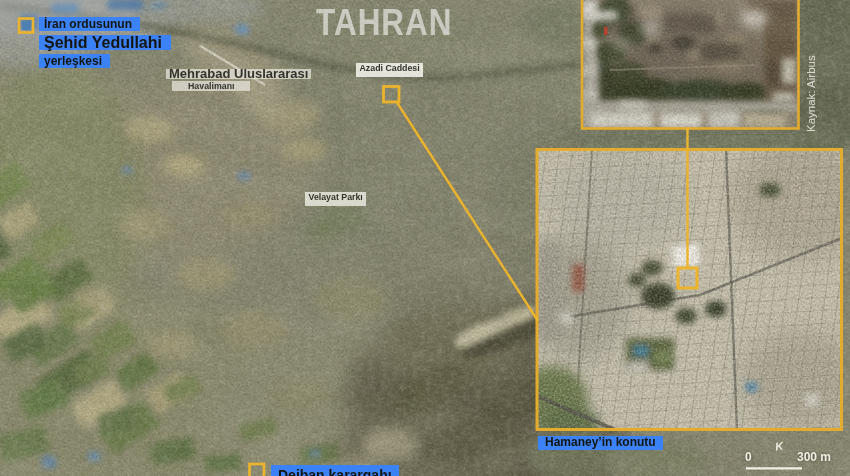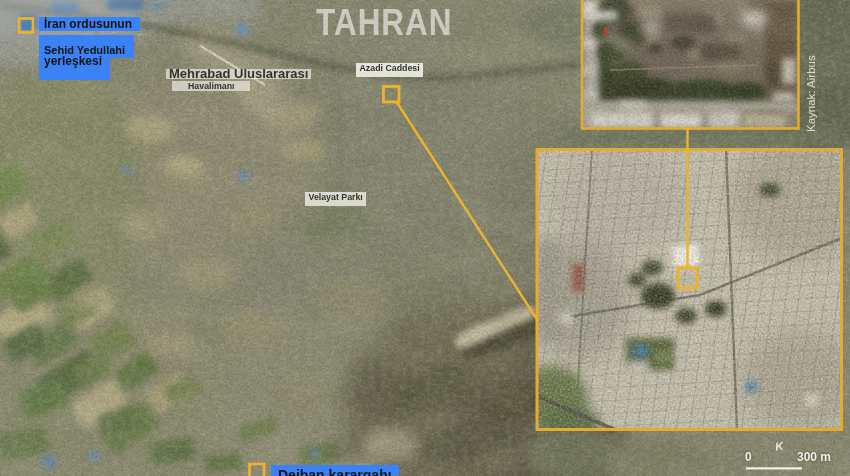--- a/index.html
+++ b/index.html
@@ -464,31 +464,32 @@
 
 <line x1="746" y1="468.3" x2="802" y2="468.3" stroke="#f2efe4" stroke-width="2.2"></line>
 
 <text x="775" y="450" font-family="Liberation Sans, sans-serif" font-size="11" font-weight="bold" font-style="italic" fill="#efecdf" transform="rotate(-8 779 445)">K</text>
 </svg>
 
 <div style="position:absolute;left:316px;top:1.5px;font-size:37px;font-weight:bold;letter-spacing:1.2px;color:rgba(255,255,255,0.57);transform:scaleX(0.85);transform-origin:0 0">TAHRAN</div>
 
 <div class="ylab" style="left:39px;top:17px;height:14px;line-height:14px;font-size:12px;padding:0 8px 0 5px">İran ordusunun</div>
 
-<div class="ylab" style="left:39px;top:35px;height:15px;line-height:15px;font-size:11px;padding:8px 9px 0 5px">Şehid Yedullahi</div>
-
-<div class="ylab" style="left:39px;top:54px;height:14px;line-height:14px;font-size:12px;padding:0 8px 12px 5px">yerleşkesi</div>
+<div class="ylab" style="left:39px;top:35px;height:15px;line-height:15px;font-size:16px;padding:0 9px 0 5px">Şehid Yedullahi</div>
+
+<div class="ylab" style="left:39px;top:54px;height:14px;line-height:14px;font-size:12px;padding:0 8px 0 5px">yerleşkesi</div>
 
 <div class="wlab" style="left:166px;top:69px;height:10px;line-height:10px;font-size:13px;padding:0 3px;background:rgba(233,231,222,0.72)">Mehrabad Uluslararası</div>
 
 <div class="wlab" style="left:172px;top:80.5px;height:10px;line-height:10px;font-size:8.8px;padding:0 16px;background:rgba(233,231,222,0.72)">Havalimanı</div>
 
 <div class="wlab" style="left:356px;top:63px;height:14px;line-height:10px;font-size:8.8px;padding:0 3.5px;background:rgba(244,243,236,0.88)">Azadi Caddesi</div>
 
 <div class="wlab" style="left:305px;top:192px;height:14px;line-height:10px;font-size:8.8px;padding:0 3.5px;background:rgba(240,239,230,0.8)">Velayat Parkı</div>
 
+<div class="ylab" style="left:538px;top:436px;height:13.5px;line-height:13.5px;font-size:12px;padding:0 7px">Hamaney’in konutu</div>
 
 <div class="ylab" style="left:271px;top:465px;height:20px;line-height:21px;font-size:14px;padding:0 7px">Dejban karargahı</div>
 
 <div style="position:absolute;left:745px;top:450px;font-size:12px;font-weight:bold;color:#f2efe4;text-shadow:0 0 3px rgba(40,40,30,0.7)">0</div>
 
 <div style="position:absolute;left:797px;top:450px;font-size:12px;font-weight:bold;color:#f2efe4;text-shadow:0 0 3px rgba(40,40,30,0.7)">300 m</div>
 </div>
 
 </body></html>

